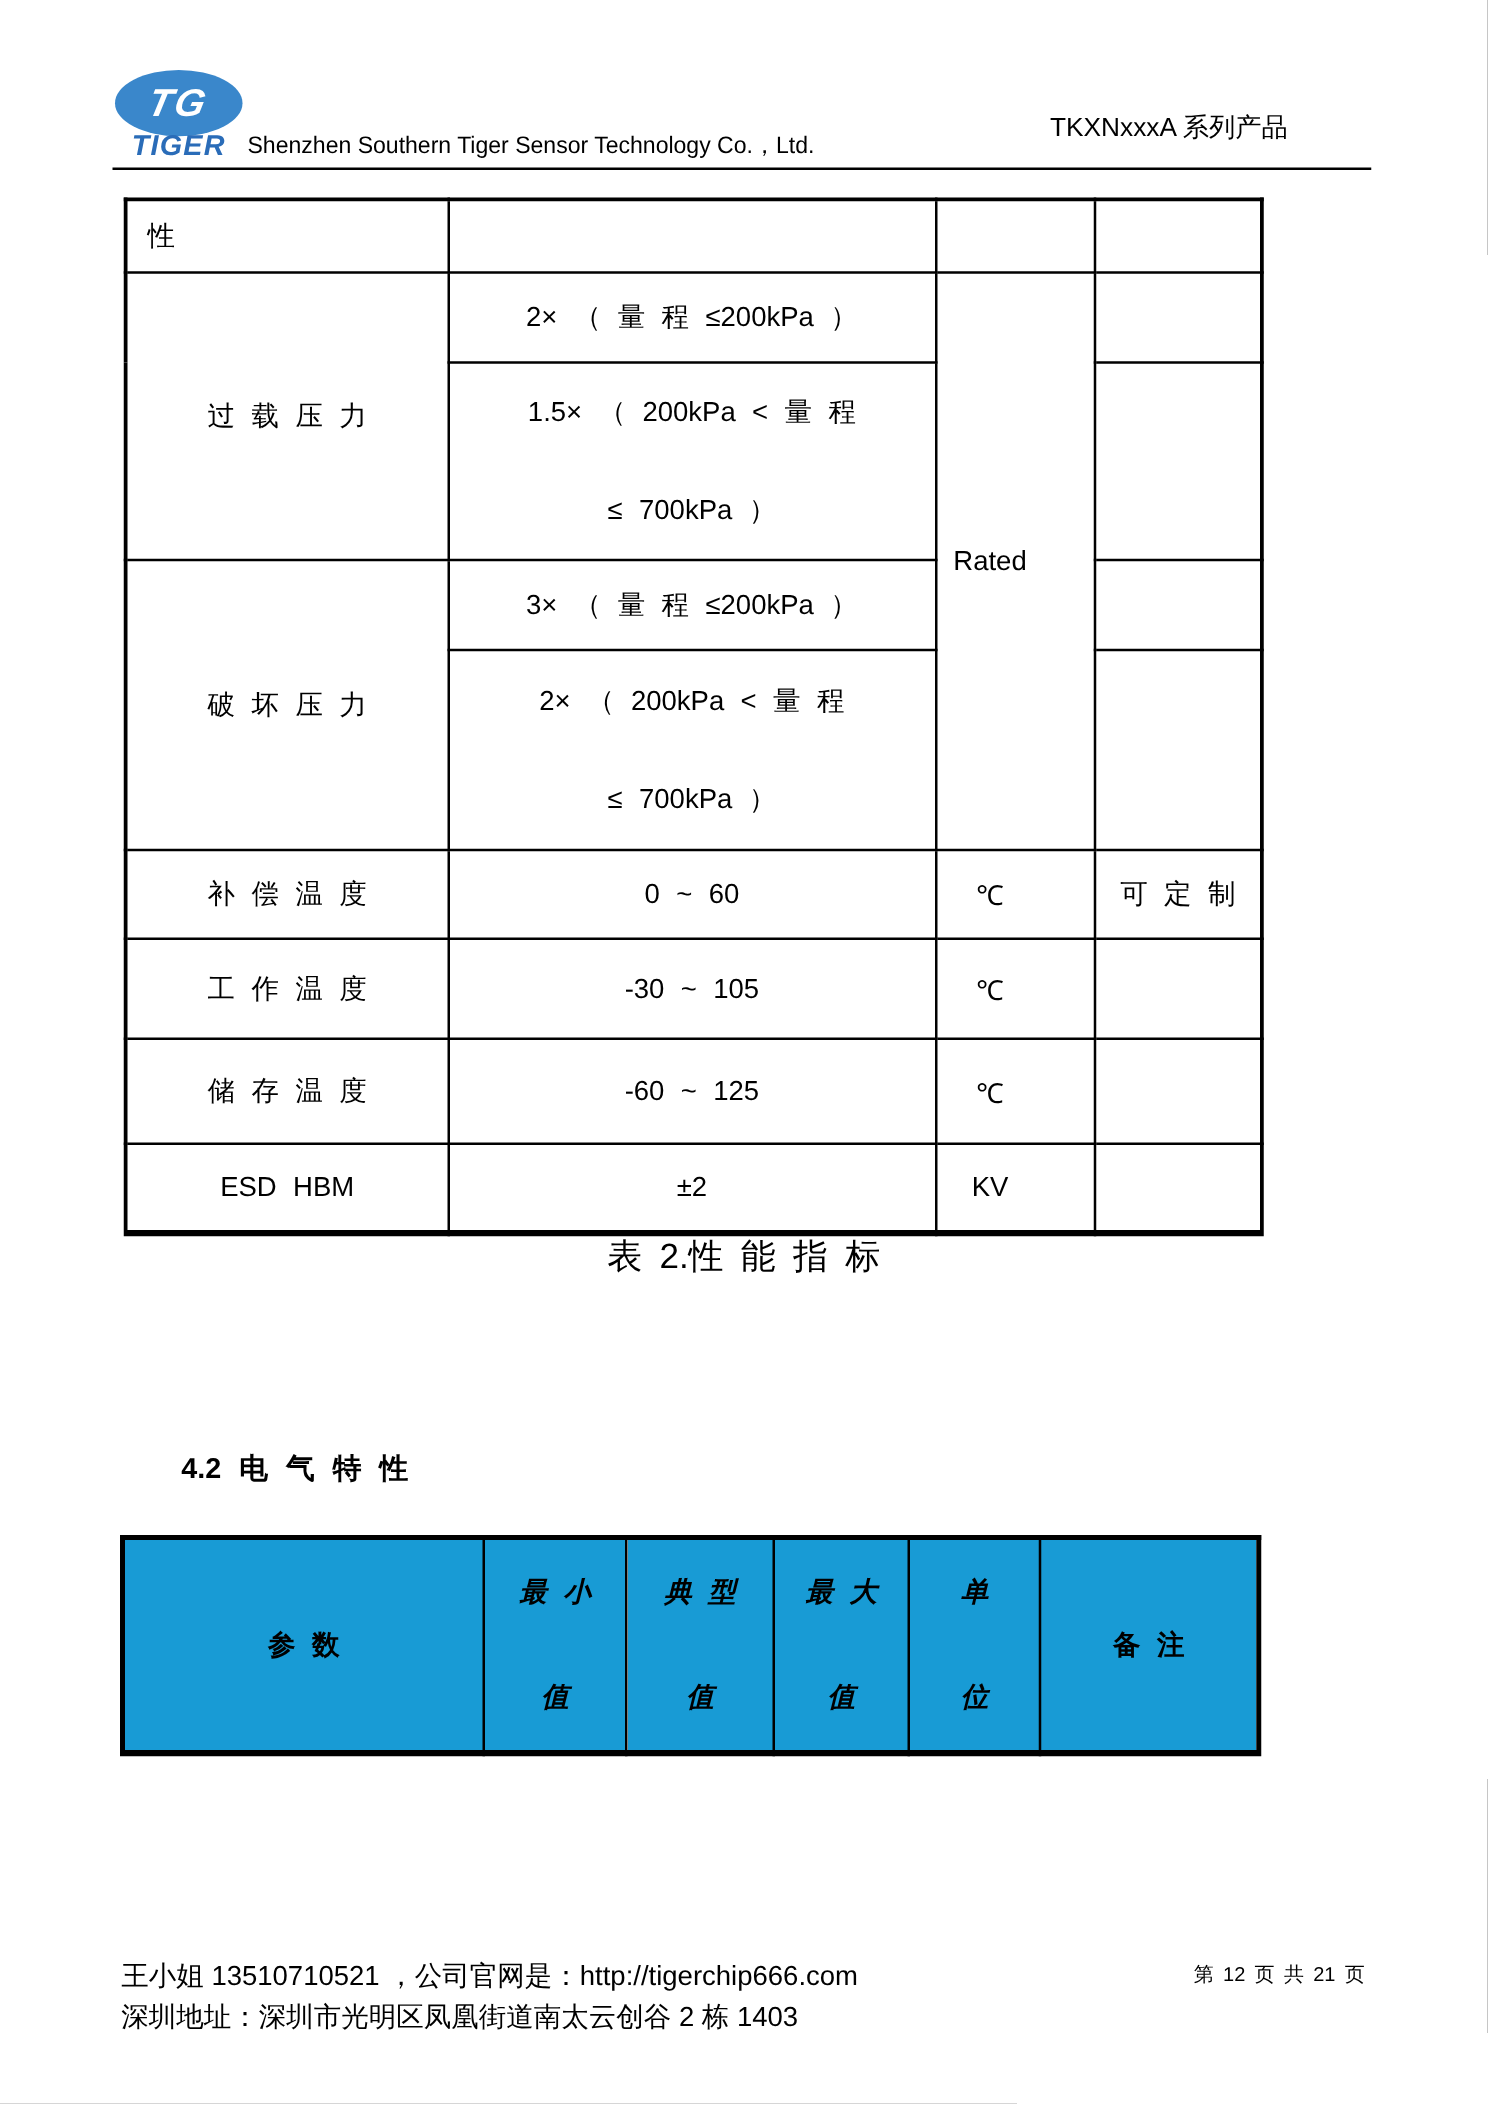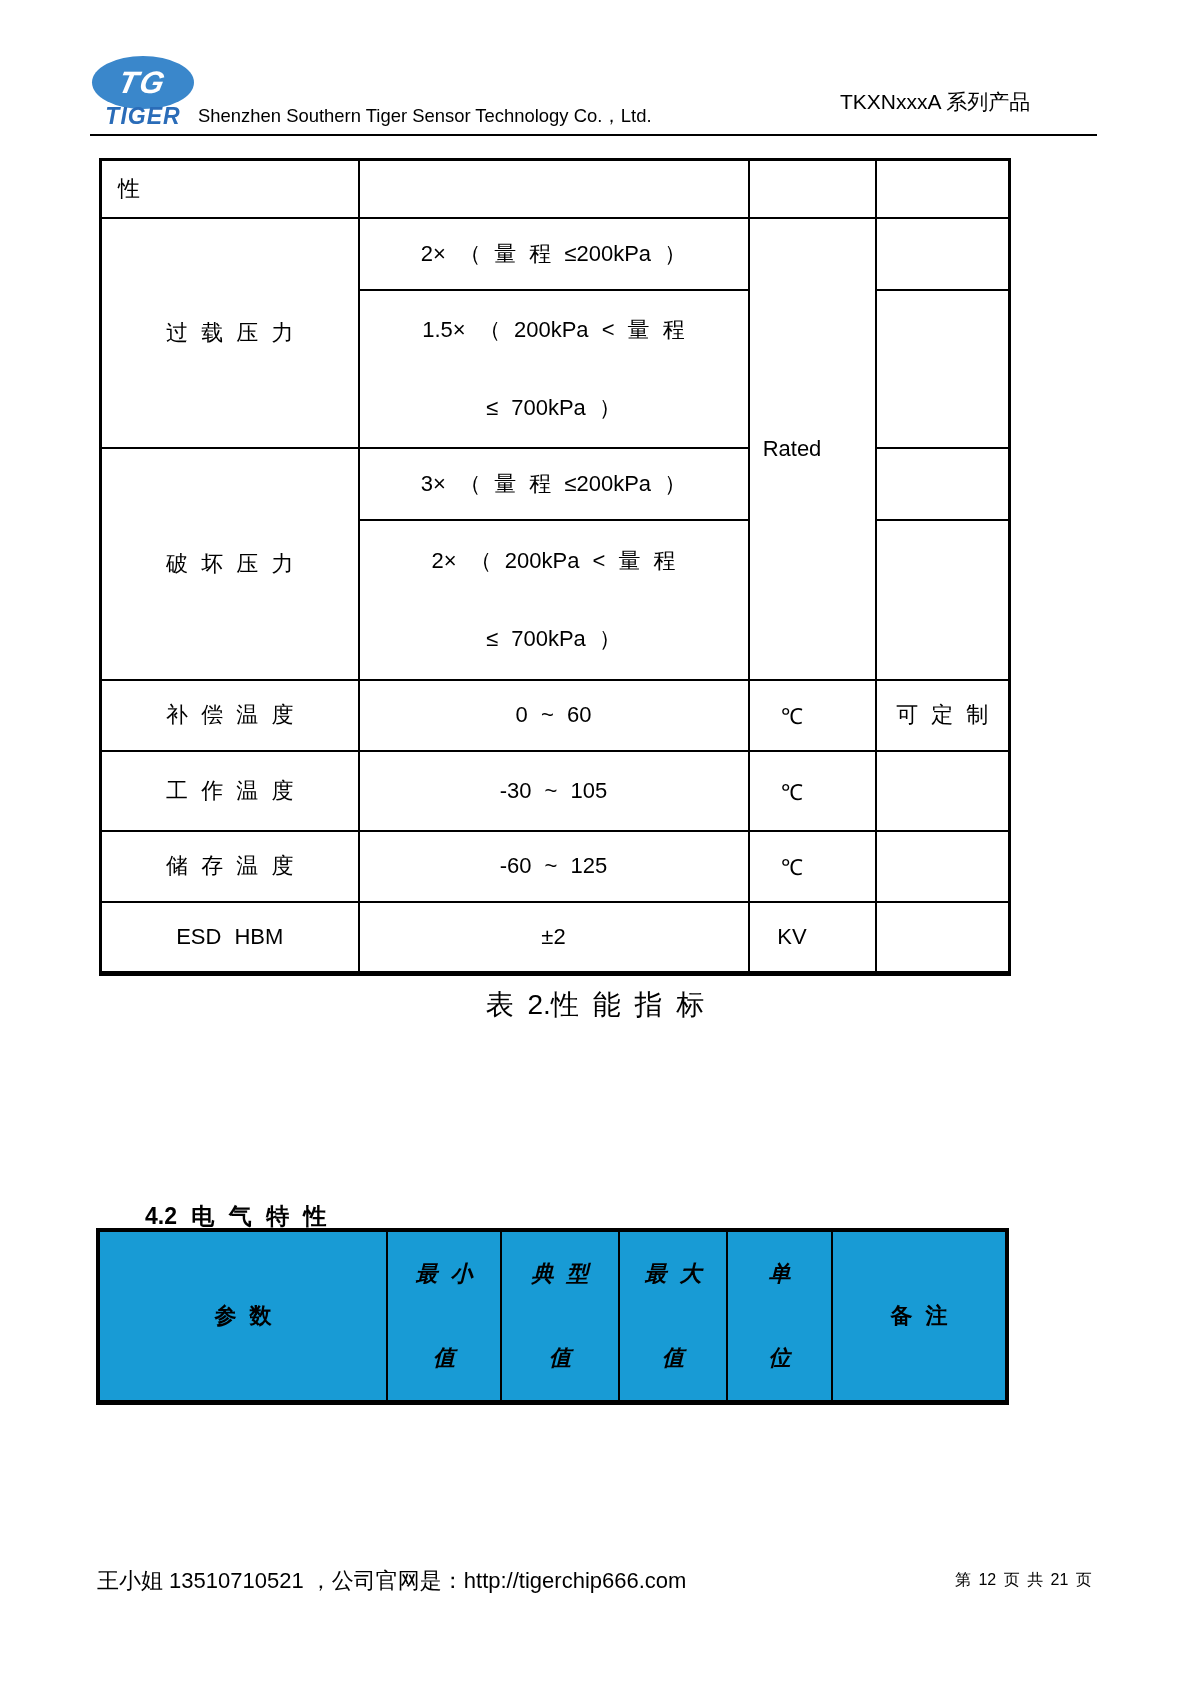--- a/index.html
+++ b/index.html
@@ -33,21 +33,21 @@
   .perf{position:absolute;left:99px;top:158px;border:3px solid #000;border-bottom:5px solid #000;}
   .elec{position:absolute;left:96px;top:1228px;border:4px solid #000;border-bottom:5px solid #000;}
   .left-pad{text-align:left;padding-left:16px;}
   .two-line span{display:block;line-height:78px;}
   .unit-cell{padding-right:40px;}
   .hd{background:var(--header-bg,#189BD5);font-weight:bold;}
   .two-line-h span{display:block;line-height:84px;font-style:italic;}
 
   
   .caption{position:absolute;left:0;top:986px;width:1190px;text-align:center;font-size:28px;word-spacing:6px;}
-  .section-heading{position:absolute;left:145px;top:1159px;font-size:23px;font-weight:bold;word-spacing:8px;margin-top:42px;}
+  .section-heading{position:absolute;left:145px;top:1159px;font-size:23px;font-weight:bold;word-spacing:8px;}
 
   
   .footer-line1{position:absolute;left:97px;top:1566px;font-size:22px;white-space:nowrap;}
   .footer-line2{position:absolute;left:97px;top:1599px;font-size:22px;white-space:nowrap;}
   .page-info{position:absolute;left:955px;top:1570px;font-size:16px;white-space:nowrap;word-spacing:3px;}
 </style>
 </head>
 <body>
 
 <div class="page">
@@ -104,21 +104,21 @@
         <td>0 ~ 60</td>
         <td class="unit-cell">℃</td>
         <td>可 定 制</td>
       </tr>
       <tr style="height:80px">
         <td>工 作 温 度</td>
         <td>-30 ~ 105</td>
         <td class="unit-cell">℃</td>
         <td></td>
       </tr>
-      <tr style="height:71px">
+      <tr style="height:84px">
         <td>储 存 温 度</td>
         <td>-60 ~ 125</td>
         <td class="unit-cell">℃</td>
         <td></td>
       </tr>
       <tr style="height:72px">
         <td>ESD HBM</td>
         <td>±2</td>
         <td class="unit-cell">KV</td>
         <td></td>
@@ -157,15 +157,16 @@
         <td class="hd two-line-h">
           <span>单</span>
           <span>位</span>
         </td>
         <td class="hd">备 注</td>
       </tr>
     </tbody>
   </table>
 
   <div class="footer-line1">王小姐 13510710521 ，公司官网是：http://tigerchip666.com</div>
+  <div class="footer-line2">深圳地址：深圳市光明区凤凰街道南太云创谷 2 栋 1403</div>
   <div class="page-info">第 12 页 共 21 页</div>
 
 </div>
 
 </body></html>

